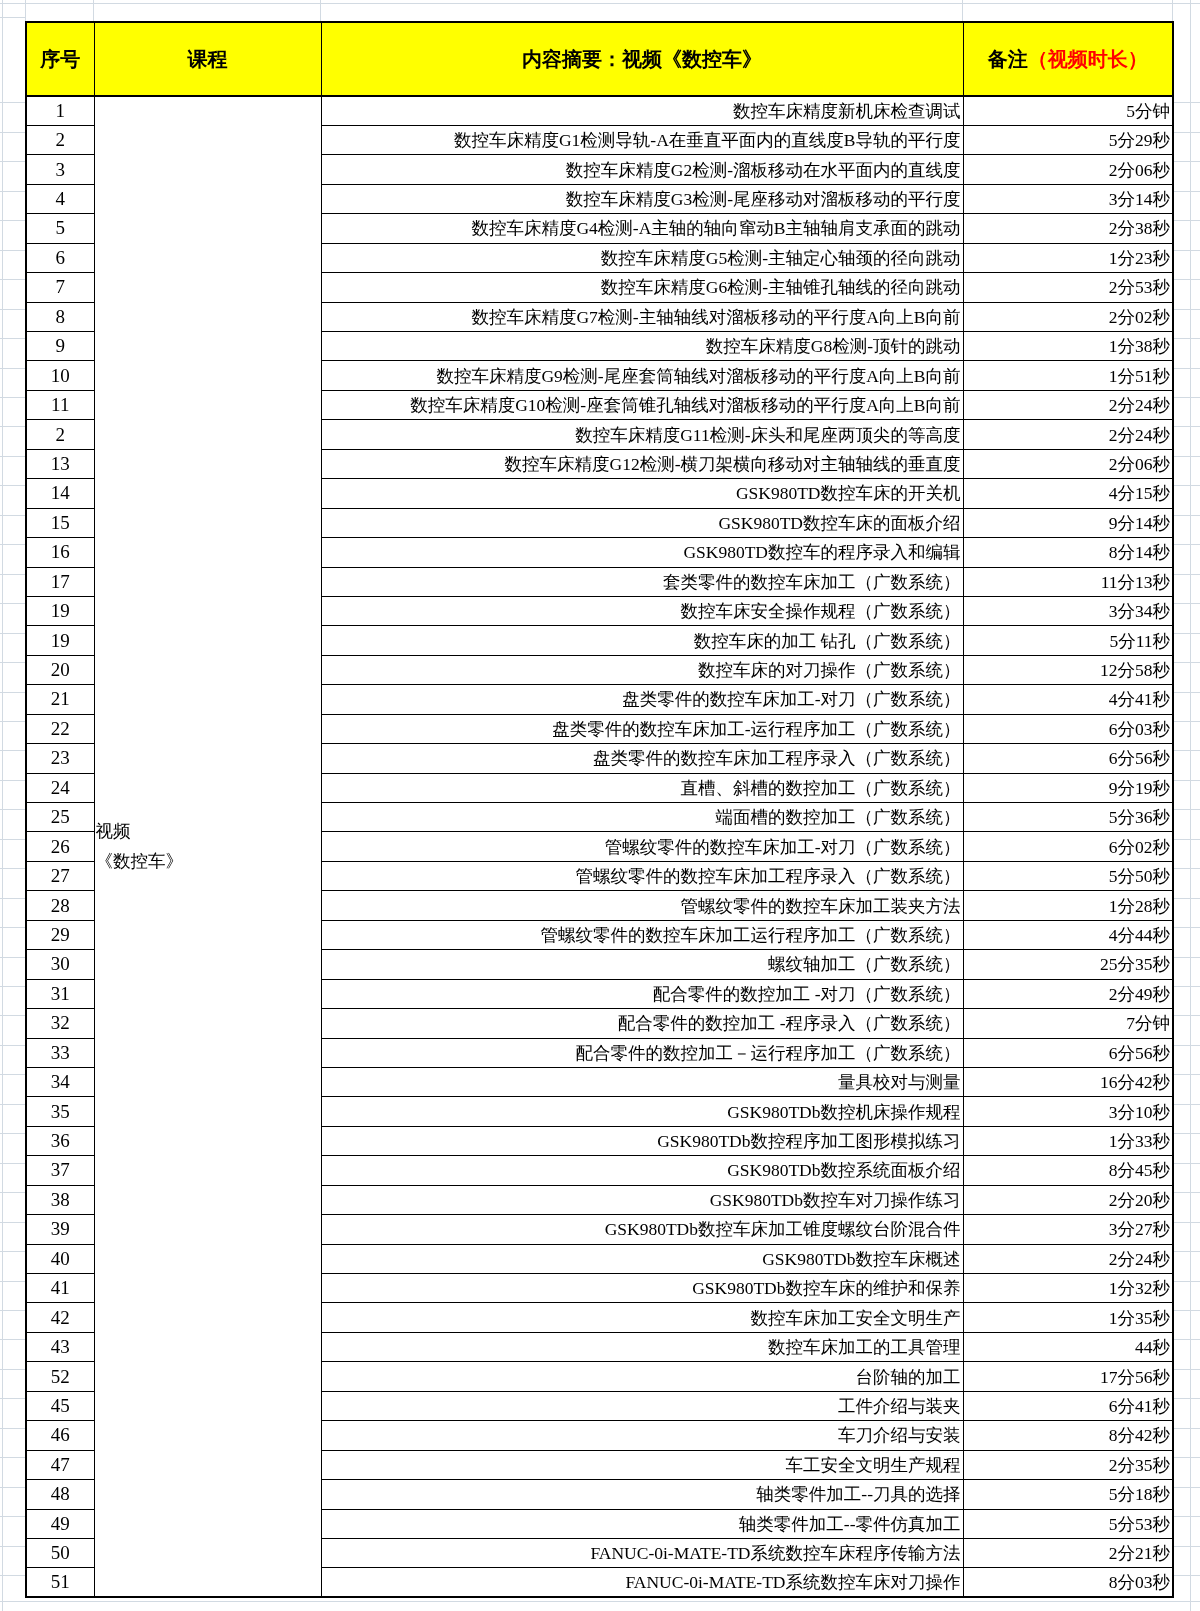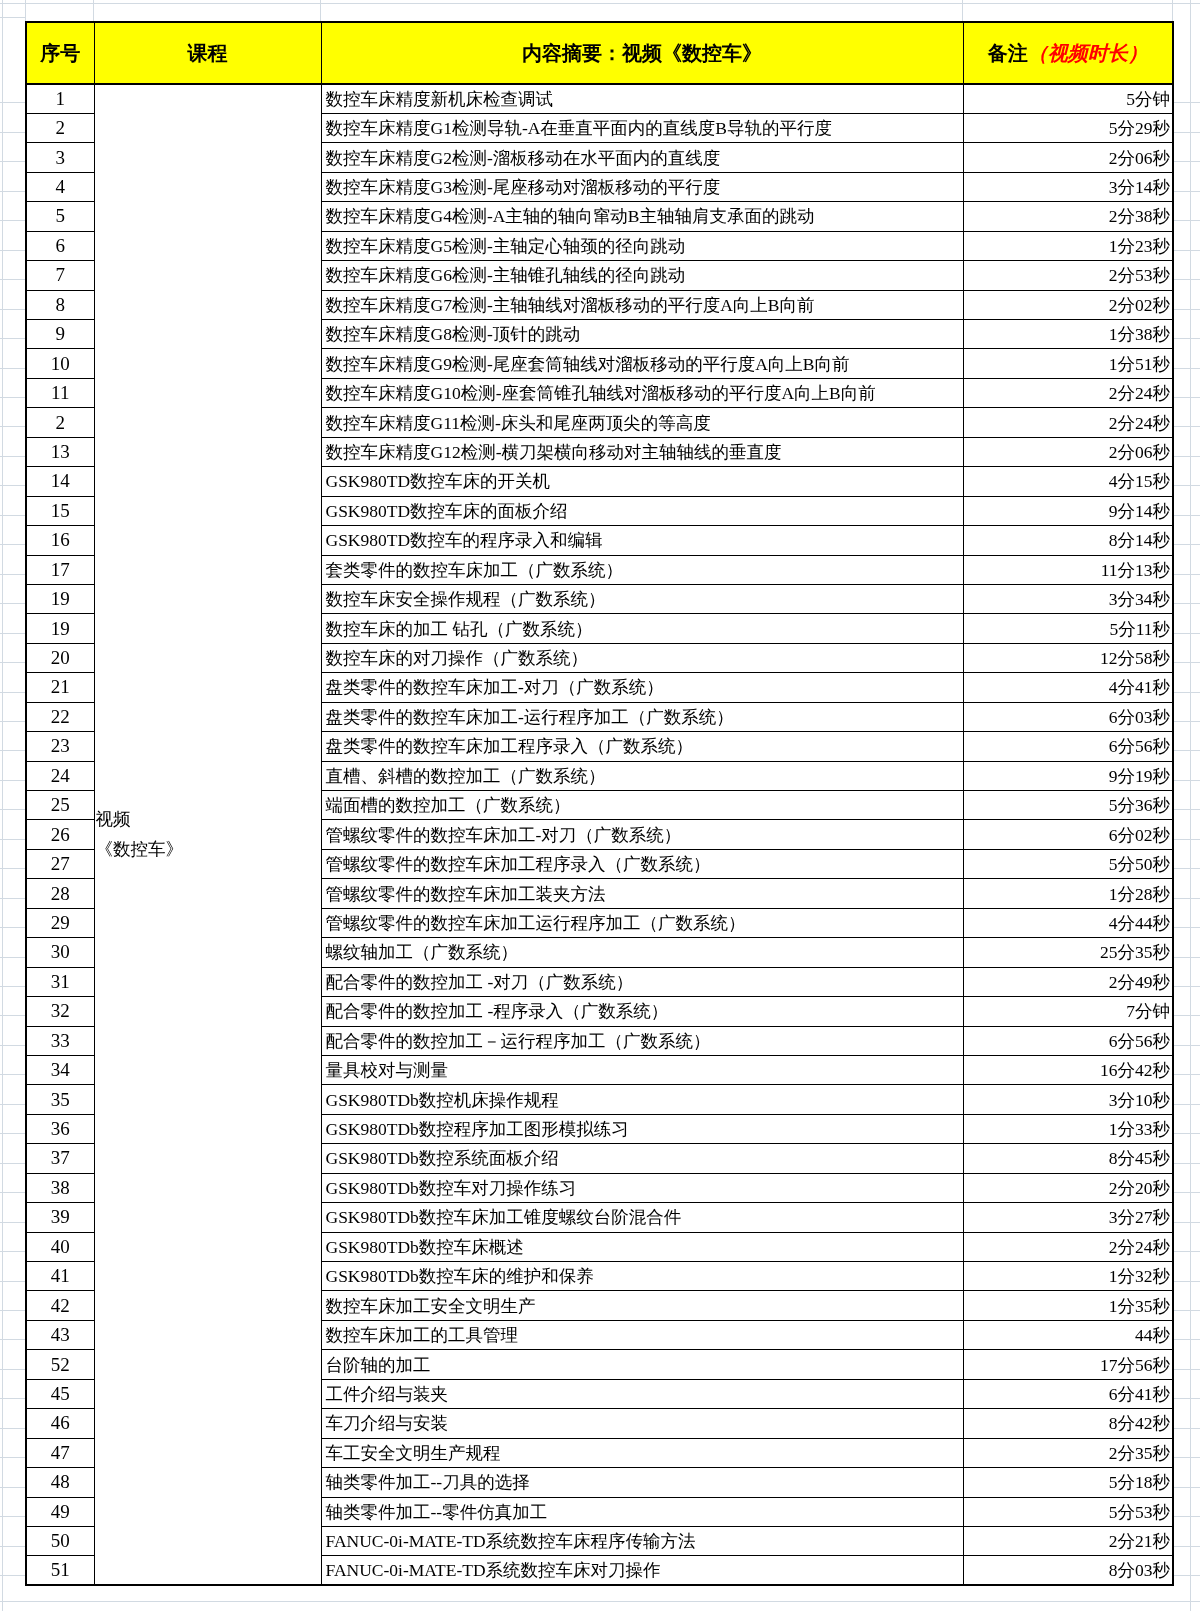--- a/index.html
+++ b/index.html
@@ -39,34 +39,34 @@
     position:absolute;left:25px;top:21px;width:1147px;
     border-collapse:collapse;table-layout:fixed;
     border:2.5px solid var(--tbl-border);
     background:#fff;
   }
   .tbl th,.tbl td{
     border:1.5px solid var(--tbl-border);
     overflow:hidden;white-space:nowrap;
     vertical-align:middle;
   }
-  .tbl thead tr{height:62px;}
+  .tbl thead tr{height:74px;}
   .tbl th{
     background:var(--header-bg);
     font-size:20px;font-weight:bold;text-align:center;
     border-bottom:2.5px solid var(--tbl-border);
   }
-  .tbl th .red{color:var(--remark-red);font-style:italic;}
+  .tbl th .red{color:var(--remark-red);}
   .tbl tbody tr{height:29.45px;}
   td.c-no{text-align:center;font-size:19px;}
   td.c-course{
     text-align:left;font-size:17.5px;white-space:pre-line;
     line-height:1.7;vertical-align:middle;
   }
-  td.c-content{font-size:17.5px;padding:0 2px 0 4px;text-align:left;}
+  td.c-content{font-size:17.5px;padding:0 2px 0 4px;text-align:right;}
   td.c-dur{font-size:17.5px;padding:0 2px 0 4px;text-align:right;}
 </style>
 </head>
 <body>
 
 <div class="gl gl-h-top"></div>
 <div class="gl gl-h-row"></div>
 <div class="gl gl-v-left"></div>
 <div class="gl gl-v-right"></div>
 <div class="gl gl-h-bottom"></div>

